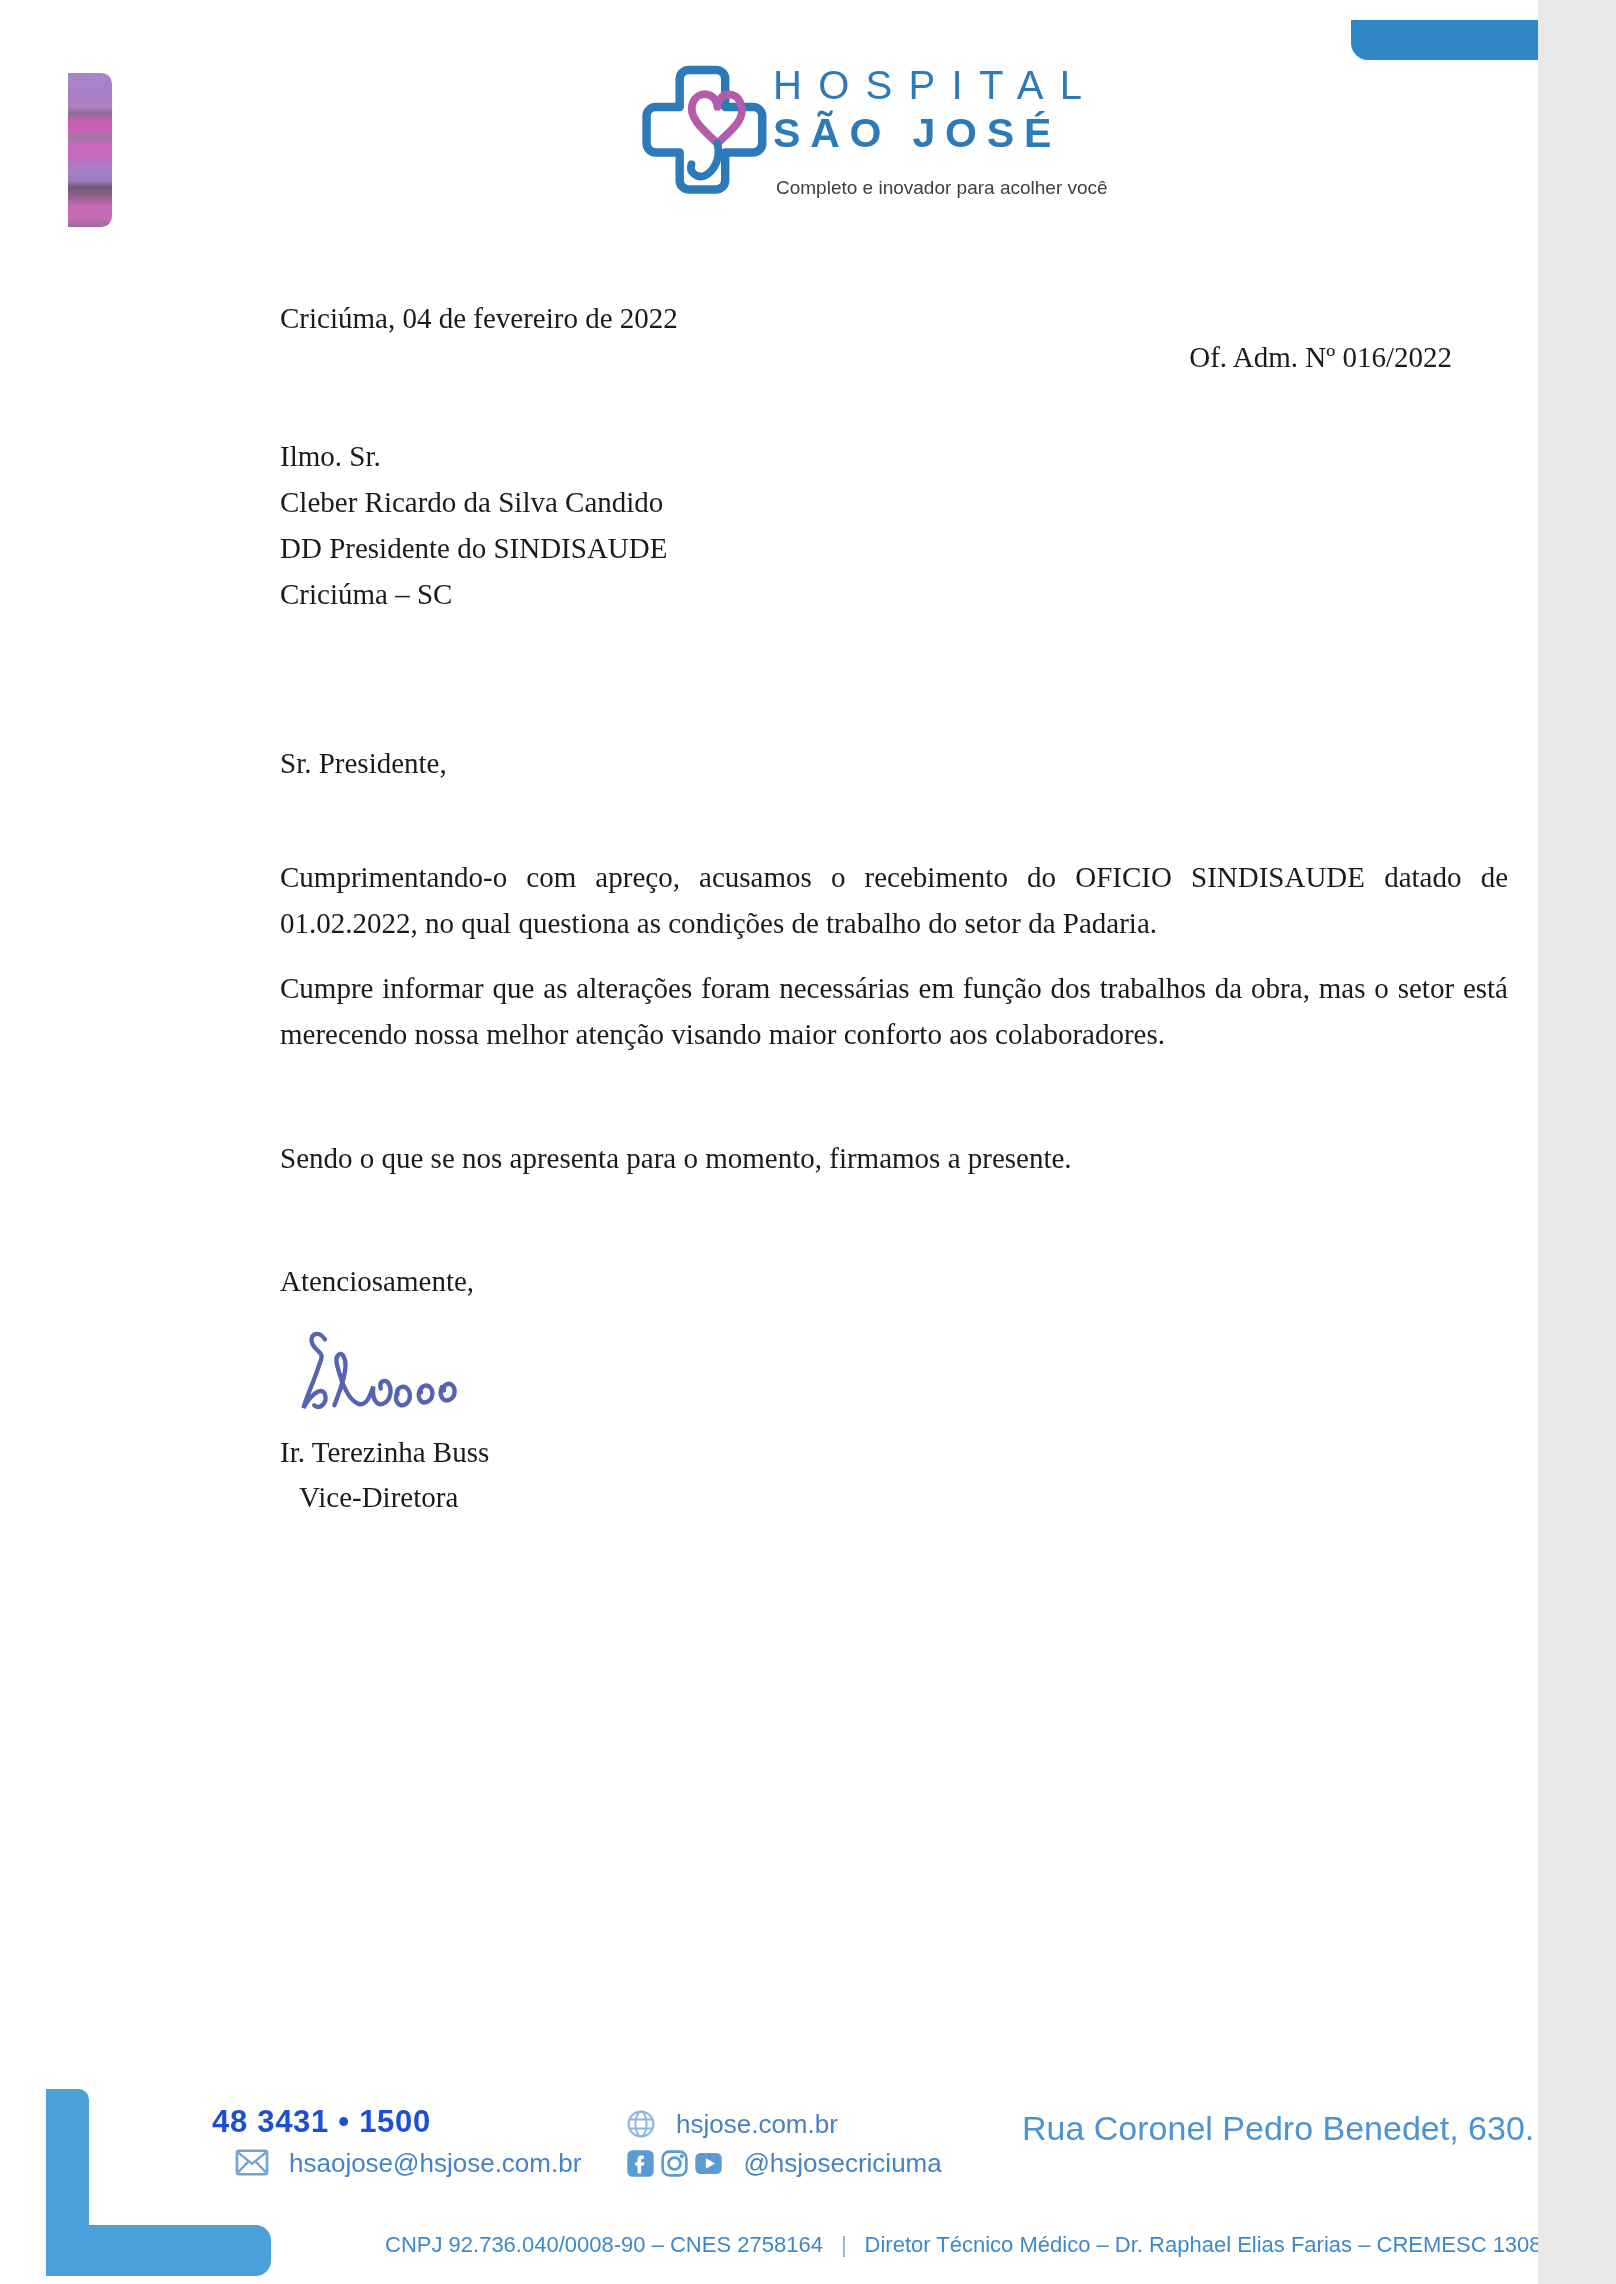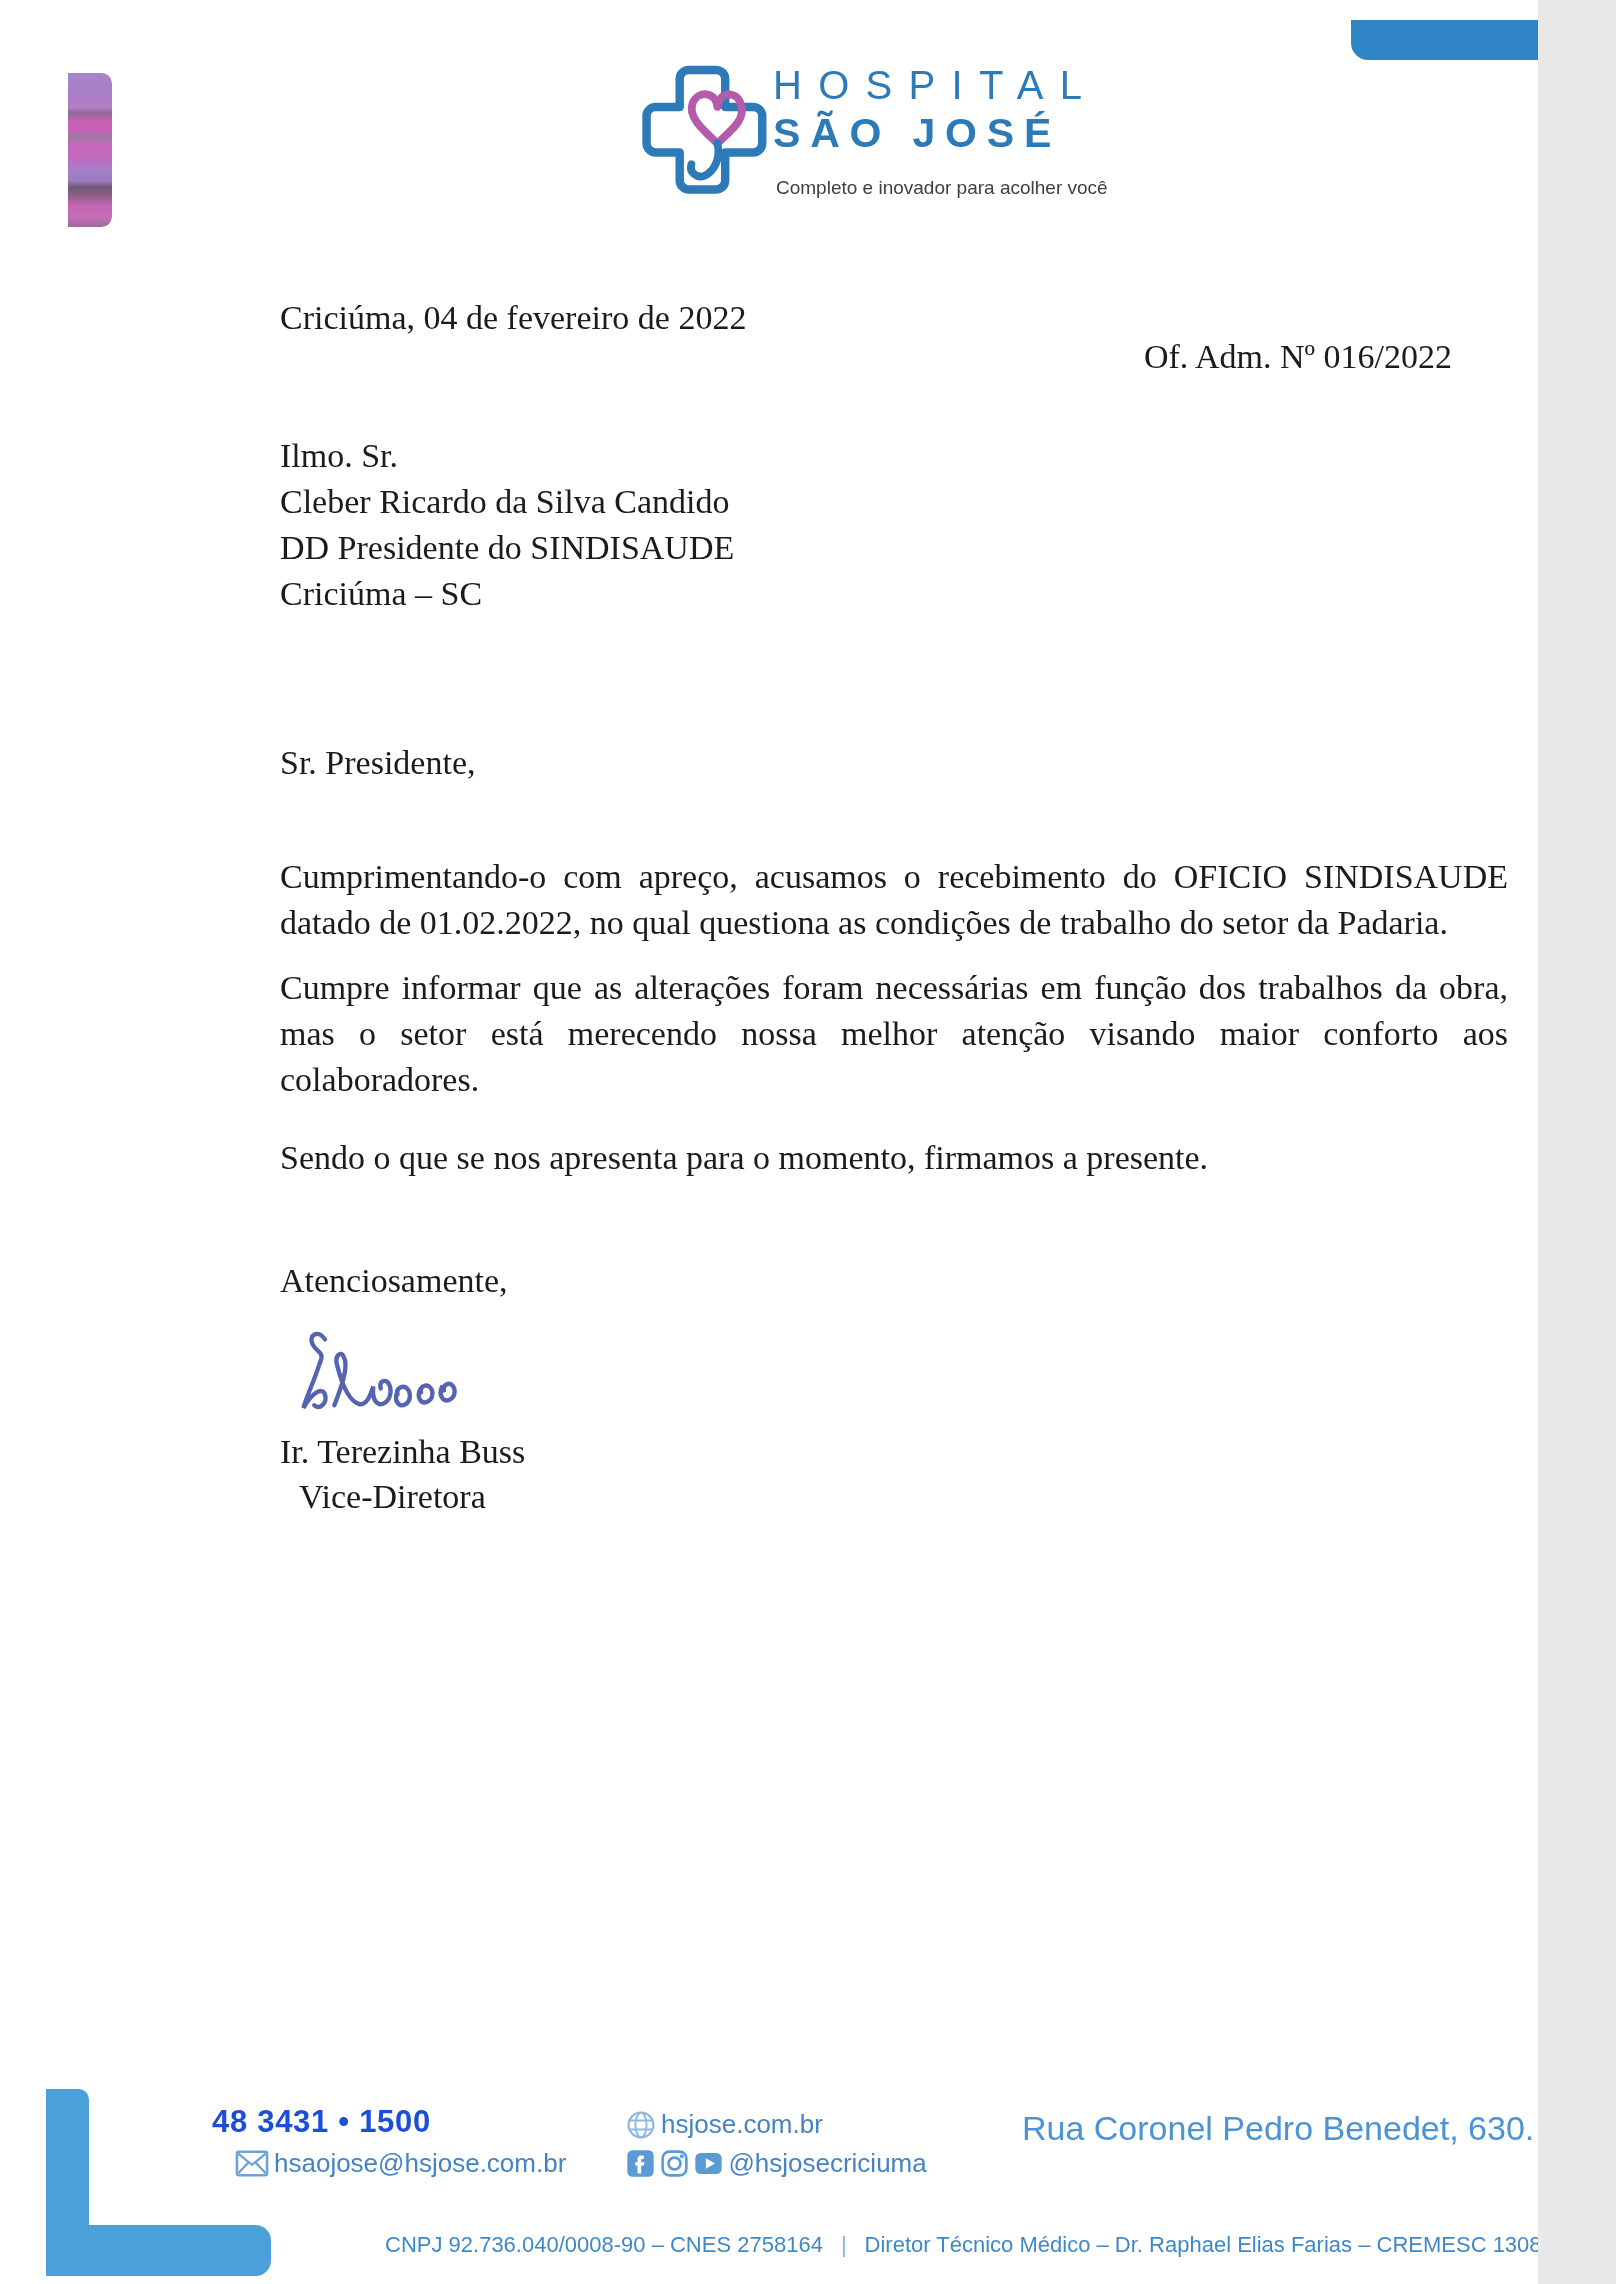--- a/index.html
+++ b/index.html
@@ -45,40 +45,40 @@
     left:773px;top:110px;
     font-family:"Liberation Sans","DejaVu Sans",sans-serif;
     font-size:41px;font-weight:700;letter-spacing:9.8px;color:#2d7ab9;white-space:nowrap;
   }
   .logo-tagline{
     left:776px;top:177px;
     font-family:"Liberation Sans","DejaVu Sans",sans-serif;
     font-size:19px;font-weight:500;color:#404040;white-space:nowrap;
   }
   
-  .serif45{font-size:34px;line-height:46px;}
+  .serif45{font-size:29px;line-height:46px;}
   .letter-date{left:280px;top:295px;}
   .letter-ref{right:86px;top:334px;}
   .recipient{left:280px;top:433px;}
   .greeting{left:280px;top:740px;}
   .para{left:280px;width:1228px;text-align:justify;}
   .para1{top:854px;}
   .para2{top:965px;}
   .para3{top:1135px;text-align:left;}
   .closing{left:280px;top:1258px;}
   .sig{left:286px;top:1323px;}
   .signer-name{left:280px;top:1429px;}
   .signer-title{left:299px;top:1474px;}
   
   .sans{font-family:"Liberation Sans","DejaVu Sans",sans-serif;}
   .footer-phone{left:212px;top:2104px;font-size:31px;font-weight:700;color:#1d4ed8;letter-spacing:0.7px;white-space:nowrap;}
   .footer-email-row{left:209px;top:2148px;margin-left:26px;}
   .footer-site-row{left:626px;top:2109px;}
   .footer-social-row{left:626px;top:2148px;}
-  .icon-row{display:flex;align-items:center;gap:5px;}
+  .icon-row{display:flex;gap:20px;}
   .footer-blue-text{font-size:26px;font-weight:400;color:#4583c4;white-space:nowrap;}
   .footer-addr{left:1022px;font-size:34px;color:#4b93d4;white-space:nowrap;}
   .addr1{top:2109px;}
   .addr2{top:2150px;}
   .legal-row{left:385px;top:2232px;display:flex;gap:18px;align-items:baseline;
     font-size:22px;color:#3f88c8;white-space:nowrap;}
   .legal-sep{color:#7fb3dc;}
   .social-icons{display:flex;gap:5.2px;align-items:center;}
 </style>
 </head>

